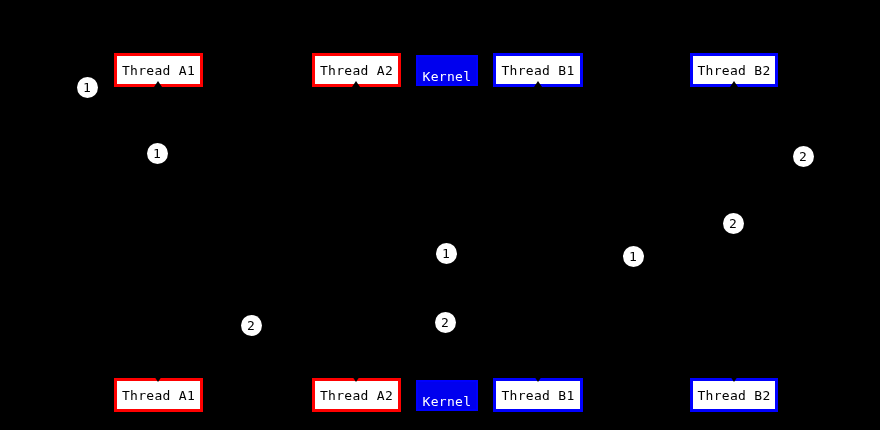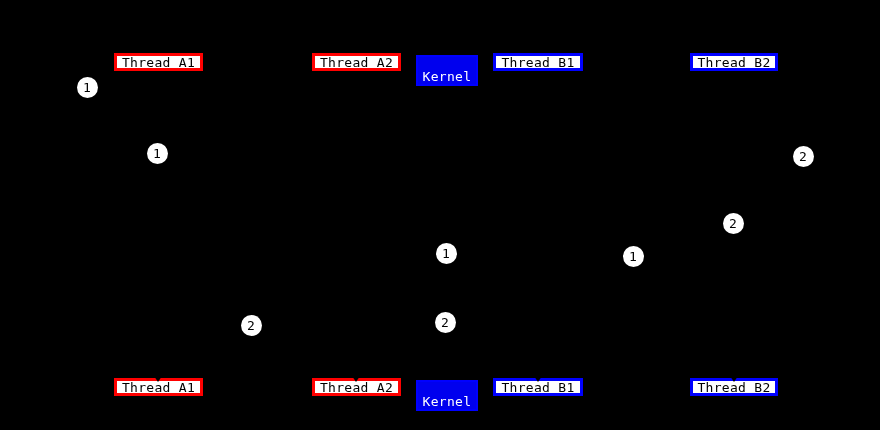--- a/index.html
+++ b/index.html
@@ -19,21 +19,21 @@
     position: absolute;
     box-sizing: border-box;
     display: flex;
     align-items: center;
     justify-content: center;
     font-size: 13px;
     letter-spacing: 0.3px;
     white-space: nowrap;
   }
   .thread-box {
-    height: 18px;
+    height: 34px;
     background: #ffffff;
     color: #000000;
   }
   .proc-a { border: 3px solid #ff0000; }
   .proc-b { border: 3px solid #0000ff; }
   .kernel-box {
     height: 31px;
     background: #0000ee;
     border: 2px solid #0000ff;
     color: #ffffff;

